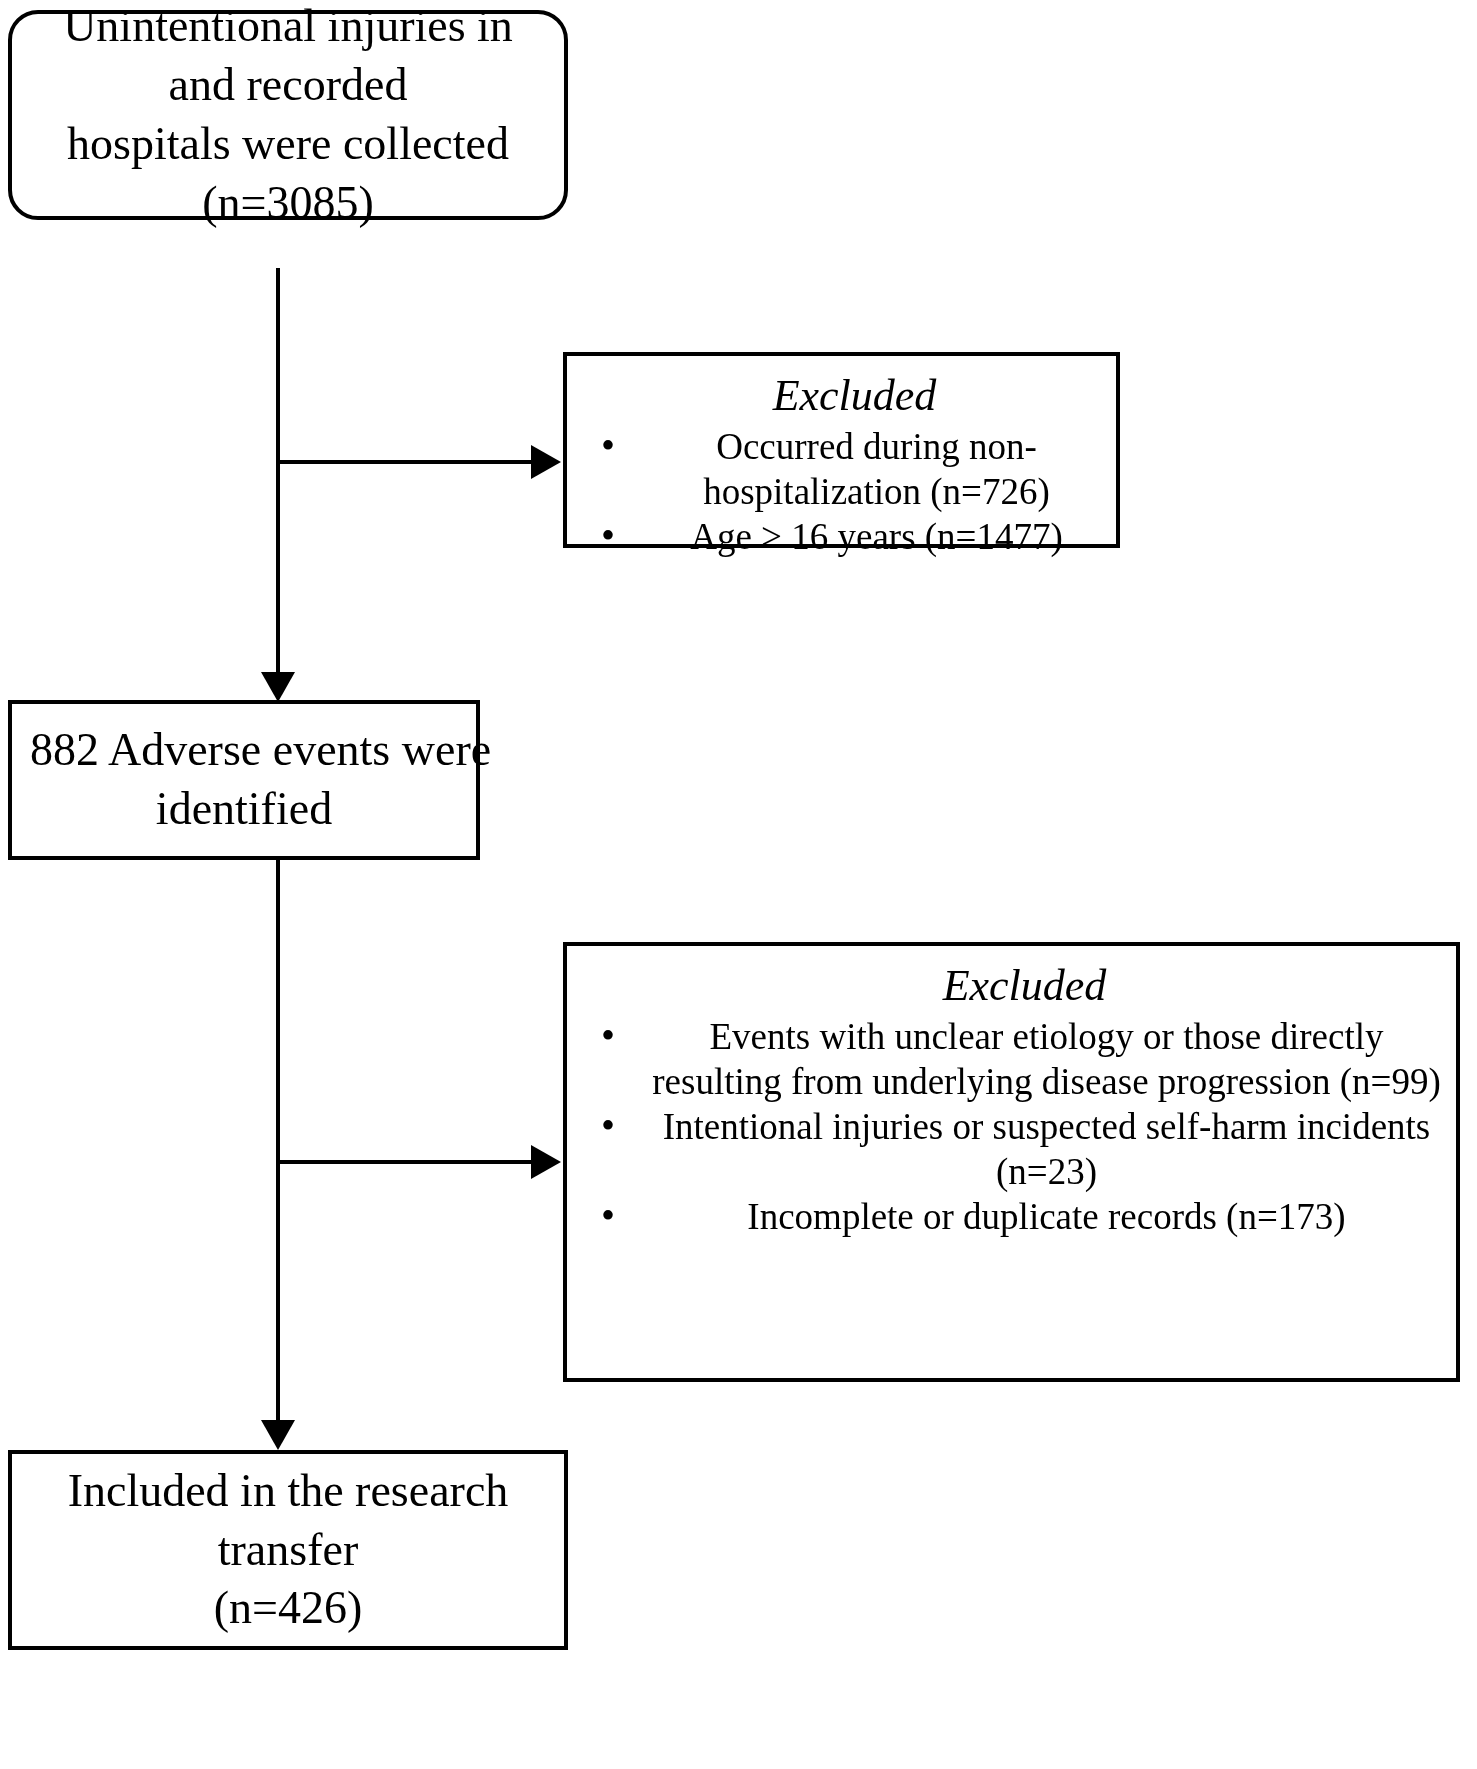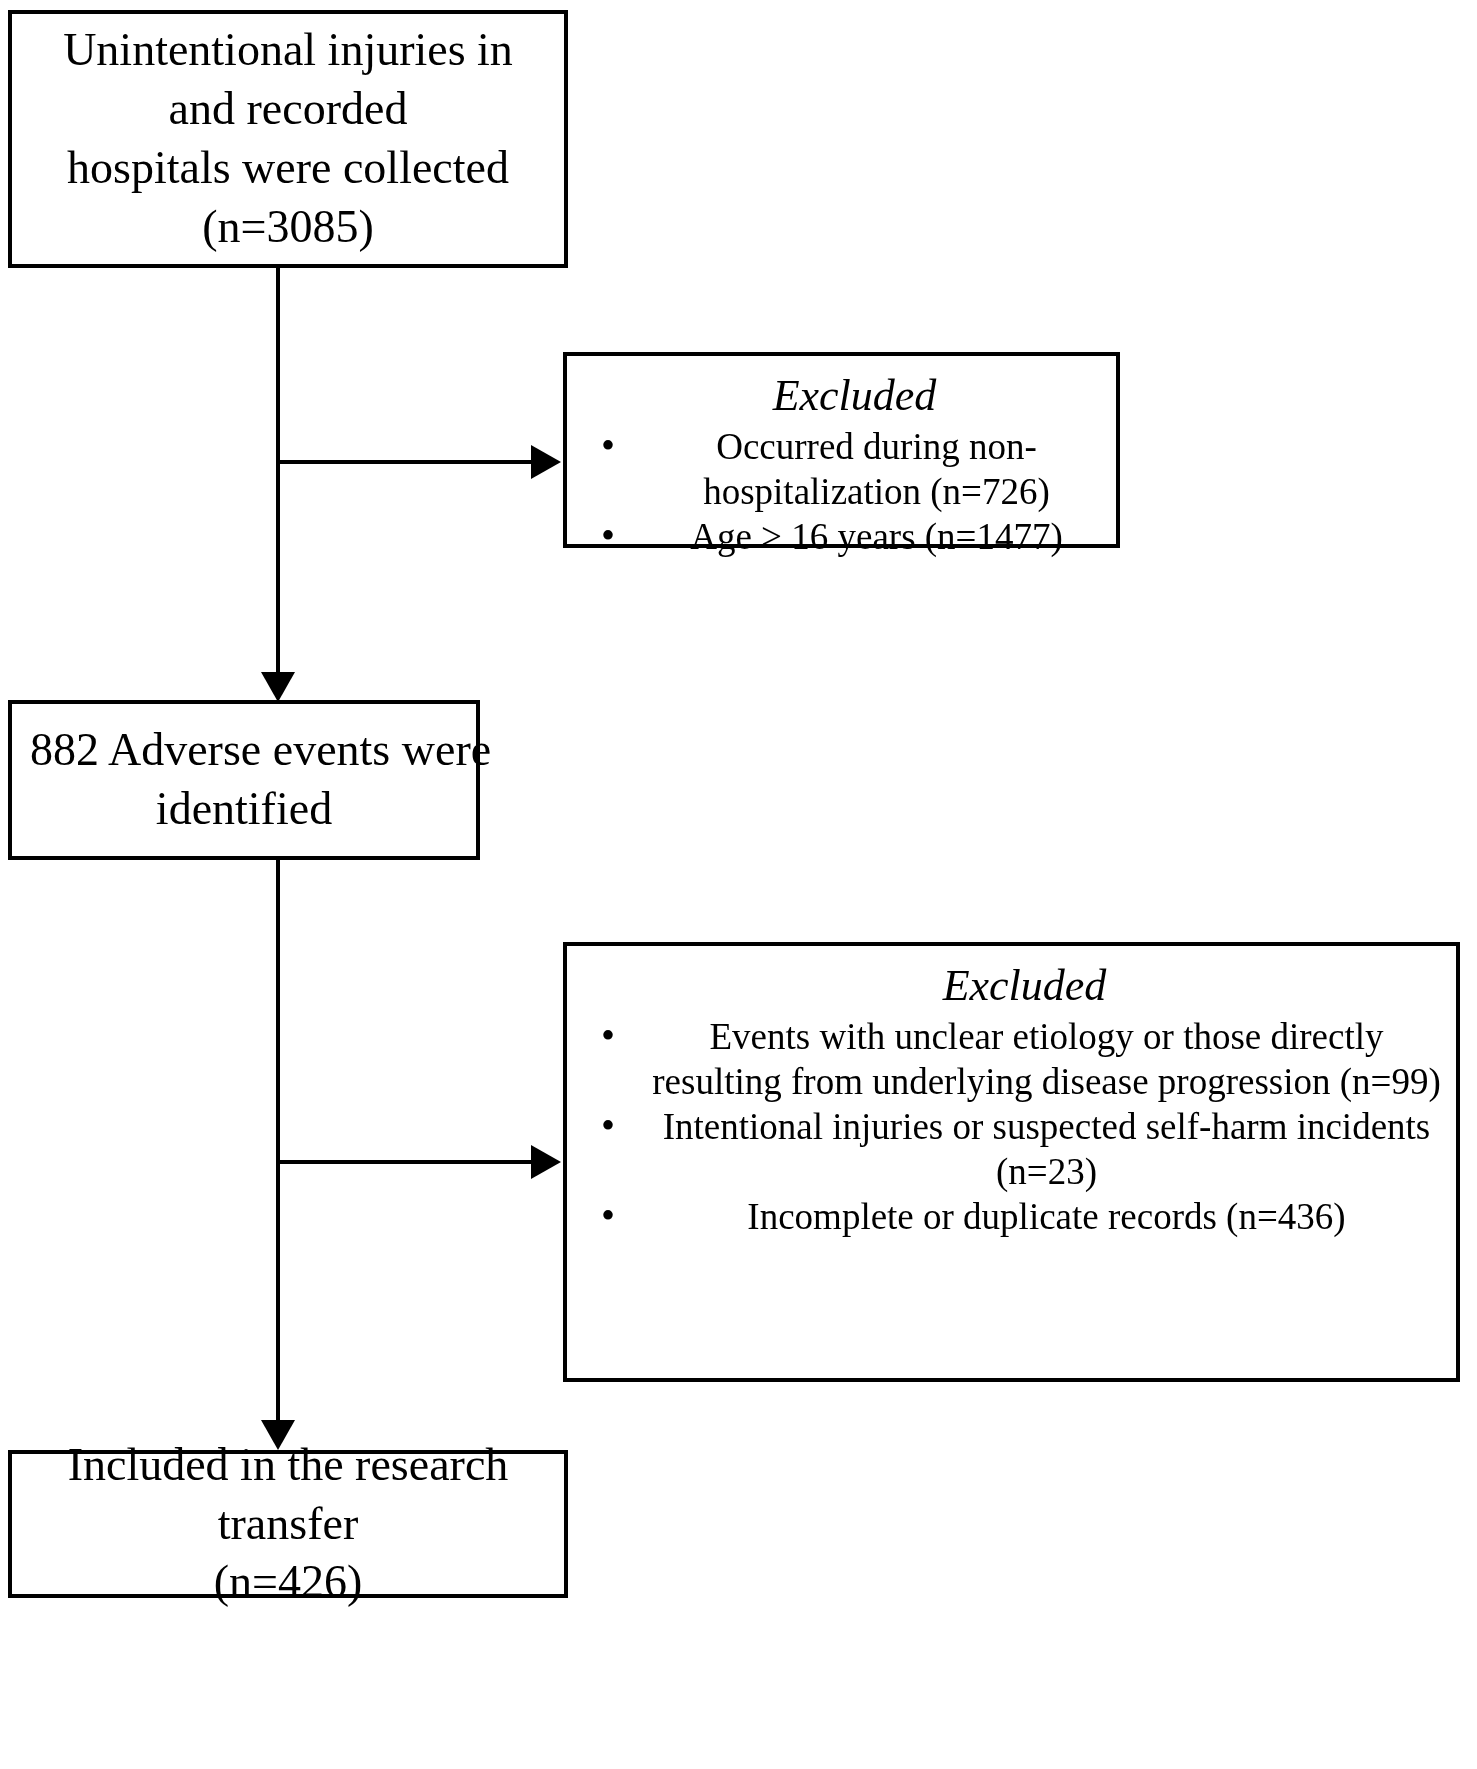--- a/index.html
+++ b/index.html
@@ -99,21 +99,21 @@
     border-top: 17px solid transparent;
     border-bottom: 17px solid transparent;
     border-left: 30px solid #000000;
   }
 </style>
 </head>
 <body>
 
 <div id="flow-root">
 
-  <div class="node-box" style="left:8px; top:10px; width:560px; height:258px;">
+  <div class="node-box" style="left:8px; top:10px; width:560px; height:210px;border-radius:30px;">
     <div class="node-center">
       <span class="line">Unintentional injuries in</span>
       <span class="line">and recorded</span>
       <span class="line">hospitals were collected</span>
       <span class="line">(n=3085)</span>
     </div>
   </div>
 
   <div class="vline" style="left:276px; top:268px; height:412px;"></div>
   <div class="arrow-down" style="left:261px; top:672px;"></div>
@@ -140,25 +140,25 @@
   <div class="arrow-down" style="left:261px; top:1420px;"></div>
 
   <div class="hline" style="left:278px; top:1160px; width:253px;"></div>
   <div class="arrow-right" style="left:531px; top:1145px;"></div>
 
   <div class="excl-box" style="left:563px; top:942px; width:897px; height:440px;">
     <div class="excl-title">Excluded</div>
     <ul class="excl-list">
       <li>Events with unclear etiology or those directly resulting from underlying disease progression (n=99)</li>
       <li>Intentional injuries or suspected self-harm incidents (n=23)</li>
-      <li>Incomplete or duplicate records (n=436)</li>
+      <li>Incomplete or duplicate records (n=173)</li>
     </ul>
   </div>
 
-  <div class="node-box" style="left:8px; top:1450px; width:560px; height:148px;">
+  <div class="node-box" style="left:8px; top:1450px; width:560px; height:200px;">
     <div class="node-center">
       <span class="line">Included in the research</span>
       <span class="line">transfer</span>
       <span class="line">(n=426)</span>
     </div>
   </div>
 
 </div>
 
 </body></html>

